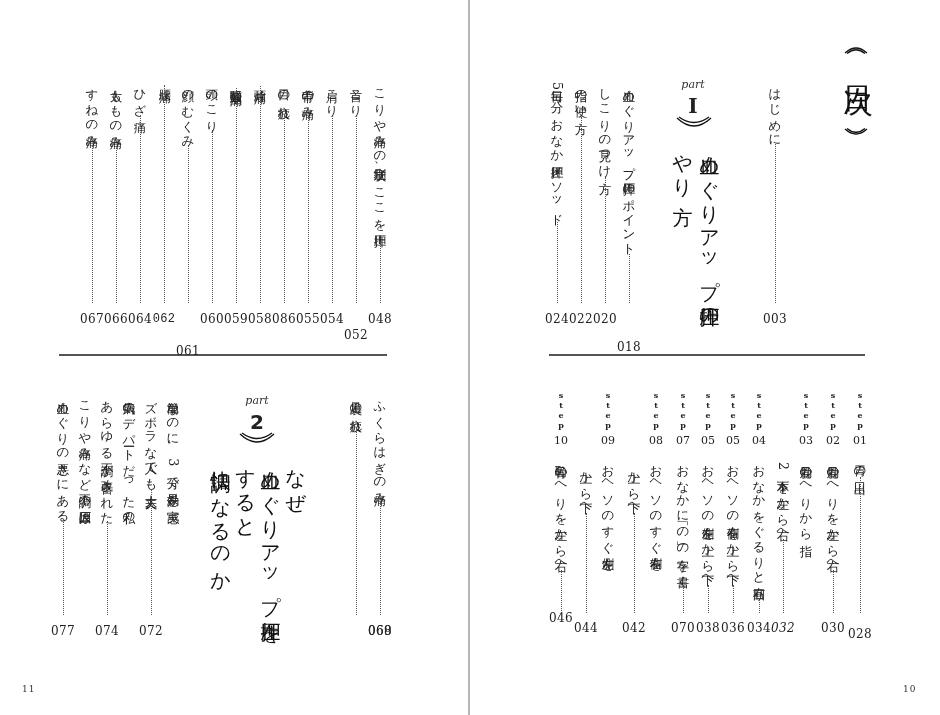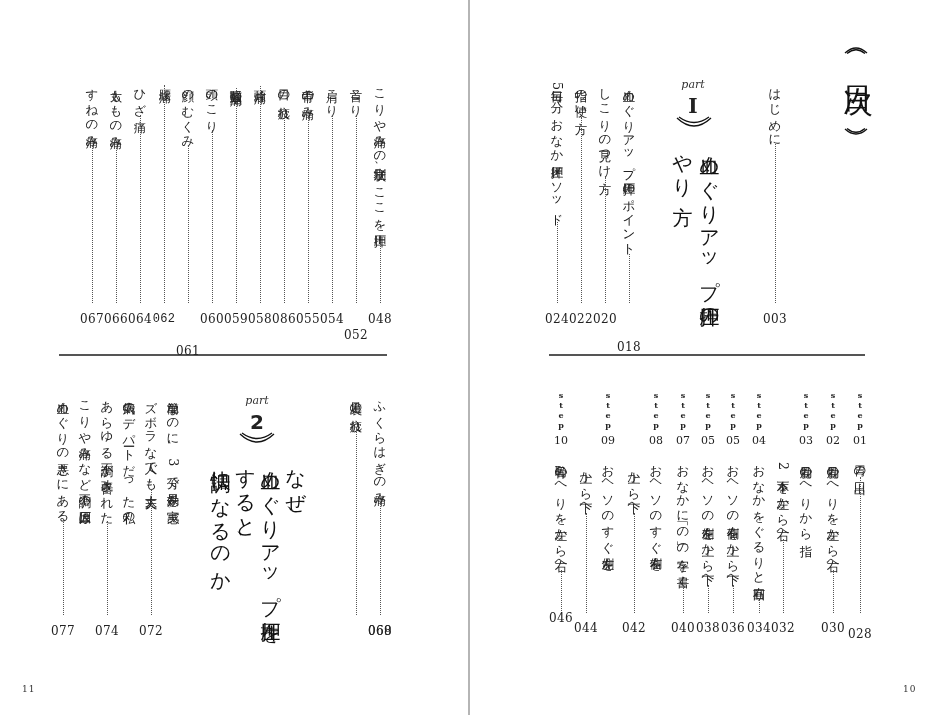--- a/index.html
+++ b/index.html
@@ -124,21 +124,21 @@
   <span class="entry-page" style="top:165px;">030</span>
 </div>
 
 <div class="step-label" style="left:798px; top:390px;"><span style="writing-mode:vertical-rl; text-orientation:upright;">step</span><span class="num">03</span></div>
 <div class="entry" style="left:798px; top:456px; height:100px;">
   <span class="entry-text">肋骨のへりから指</span>
 </div>
 <div class="entry" style="left:775px; top:462px; height:154px;">
   <span class="entry-text">2本下を左から右へ</span>
   <span class="entry-leader"></span>
-  <span class="entry-page" style="top:159px;">032</span>
+  <span class="entry-page" style="top:159px;font-style:italic;">032</span>
 </div>
 
 <div class="step-label" style="left:751px; top:390px;"><span style="writing-mode:vertical-rl; text-orientation:upright;">step</span><span class="num">04</span></div>
 <div class="entry" style="left:751px; top:456px; height:160px;">
   <span class="entry-text">おなかをぐるりと右回り</span>
   <span class="entry-leader"></span>
   <span class="entry-page" style="top:165px;">034</span>
 </div>
 
 <div class="step-label" style="left:725px; top:390px;"><span style="writing-mode:vertical-rl; text-orientation:upright;">step</span><span class="num">05</span></div>
@@ -152,21 +152,21 @@
 <div class="entry" style="left:700px; top:456px; height:160px;">
   <span class="entry-text">おヘソの左側を上から下へ</span>
   <span class="entry-leader"></span>
   <span class="entry-page" style="top:165px;">038</span>
 </div>
 
 <div class="step-label" style="left:675px; top:390px;"><span style="writing-mode:vertical-rl; text-orientation:upright;">step</span><span class="num">07</span></div>
 <div class="entry" style="left:675px; top:456px; height:160px;">
   <span class="entry-text">おなかに「の」の字を書く</span>
   <span class="entry-leader"></span>
-  <span class="entry-page" style="top:165px;">040</span>
+  <span class="entry-page" style="top:165px;">070</span>
 </div>
 
 <div class="step-label" style="left:648px; top:390px;"><span style="writing-mode:vertical-rl; text-orientation:upright;">step</span><span class="num">08</span></div>
 <div class="entry" style="left:648px; top:456px; height:100px;">
   <span class="entry-text">おヘソのすぐ右側を</span>
 </div>
 <div class="entry" style="left:626px; top:462px; height:154px;">
   <span class="entry-text">上から下へ</span>
   <span class="entry-leader"></span>
   <span class="entry-page" style="top:159px;">042</span>

